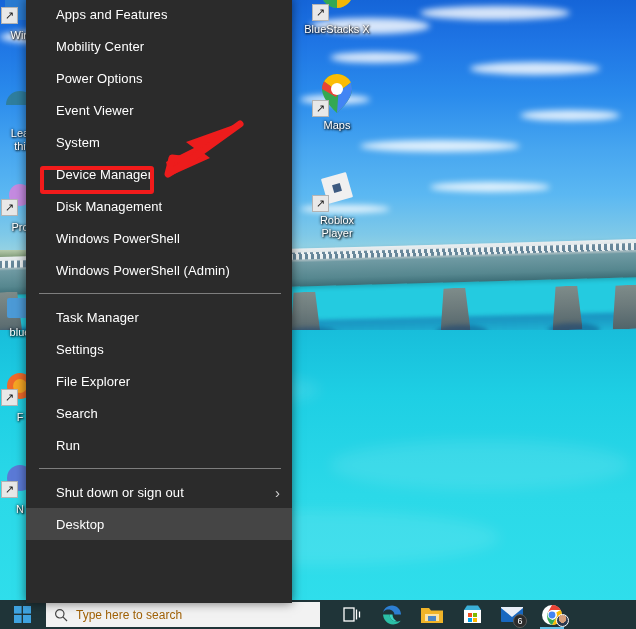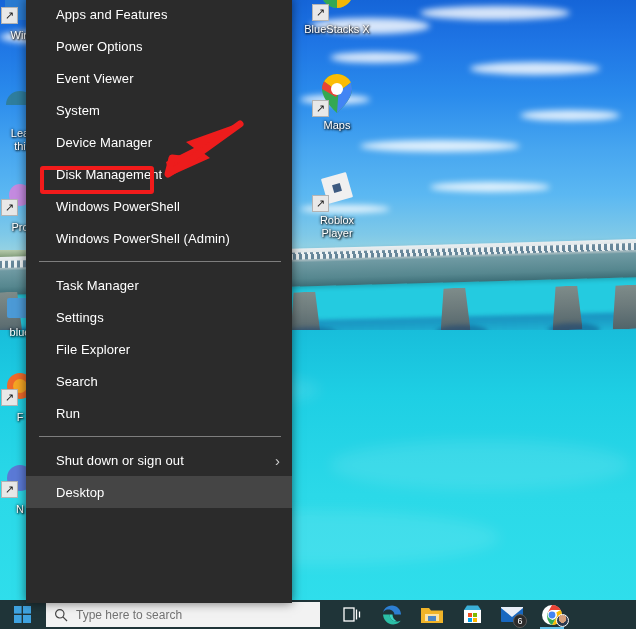--- a/index.html
+++ b/index.html
@@ -213,21 +213,21 @@
     width: 274px; height: 25px;
     margin-left: 2px;
     background: #f2f2f2;
     display: flex; align-items: center;
     flex: 0 0 auto;
   }
   #search-icon-wrap {
     width: 30px; display: flex; align-items: center; justify-content: center;
   }
   #search-text {
-    font-size: 12px; color: #737373;
+    font-size: 12px; color: #a16207;
     white-space: nowrap;
   }
   #tray-icons {
     display: flex; align-items: center;
     margin-left: 12px;
     height: 29px;
   }
   .tb-btn {
     width: 40px; height: 29px;
     display: flex; align-items: center; justify-content: center;
@@ -408,20 +408,23 @@
     </div>
     <span class="desk-label">N</span>
   </div>
 
   <div id="winx-menu">
 
     <div class="menu-item">
       <span>Apps and Features</span>
     </div>
     <div class="menu-item">
+      <span>Mobility Center</span>
+    </div>
+    <div class="menu-item">
       <span>Power Options</span>
     </div>
     <div class="menu-item">
       <span>Event Viewer</span>
     </div>
     <div class="menu-item">
       <span>System</span>
     </div>
     <div class="menu-item">
       <span>Device Manager</span>

